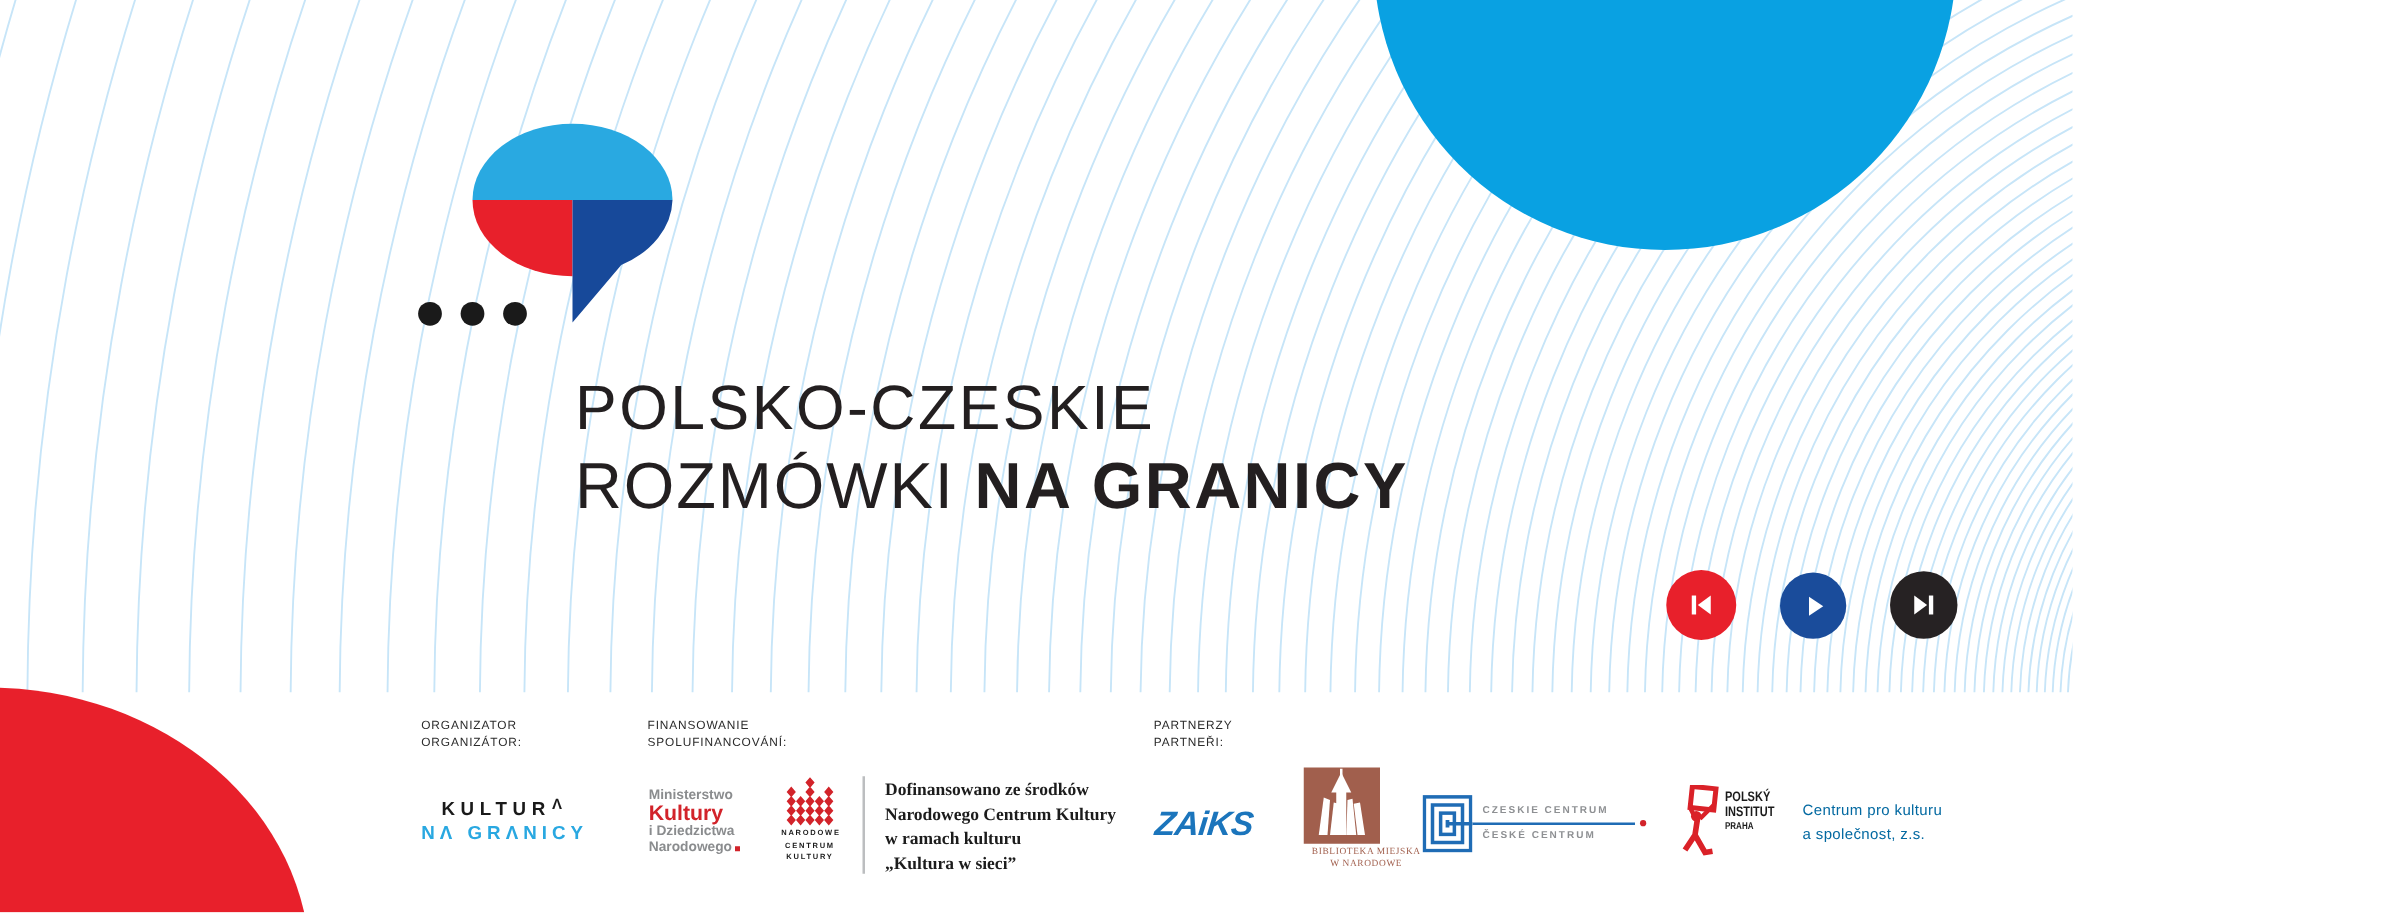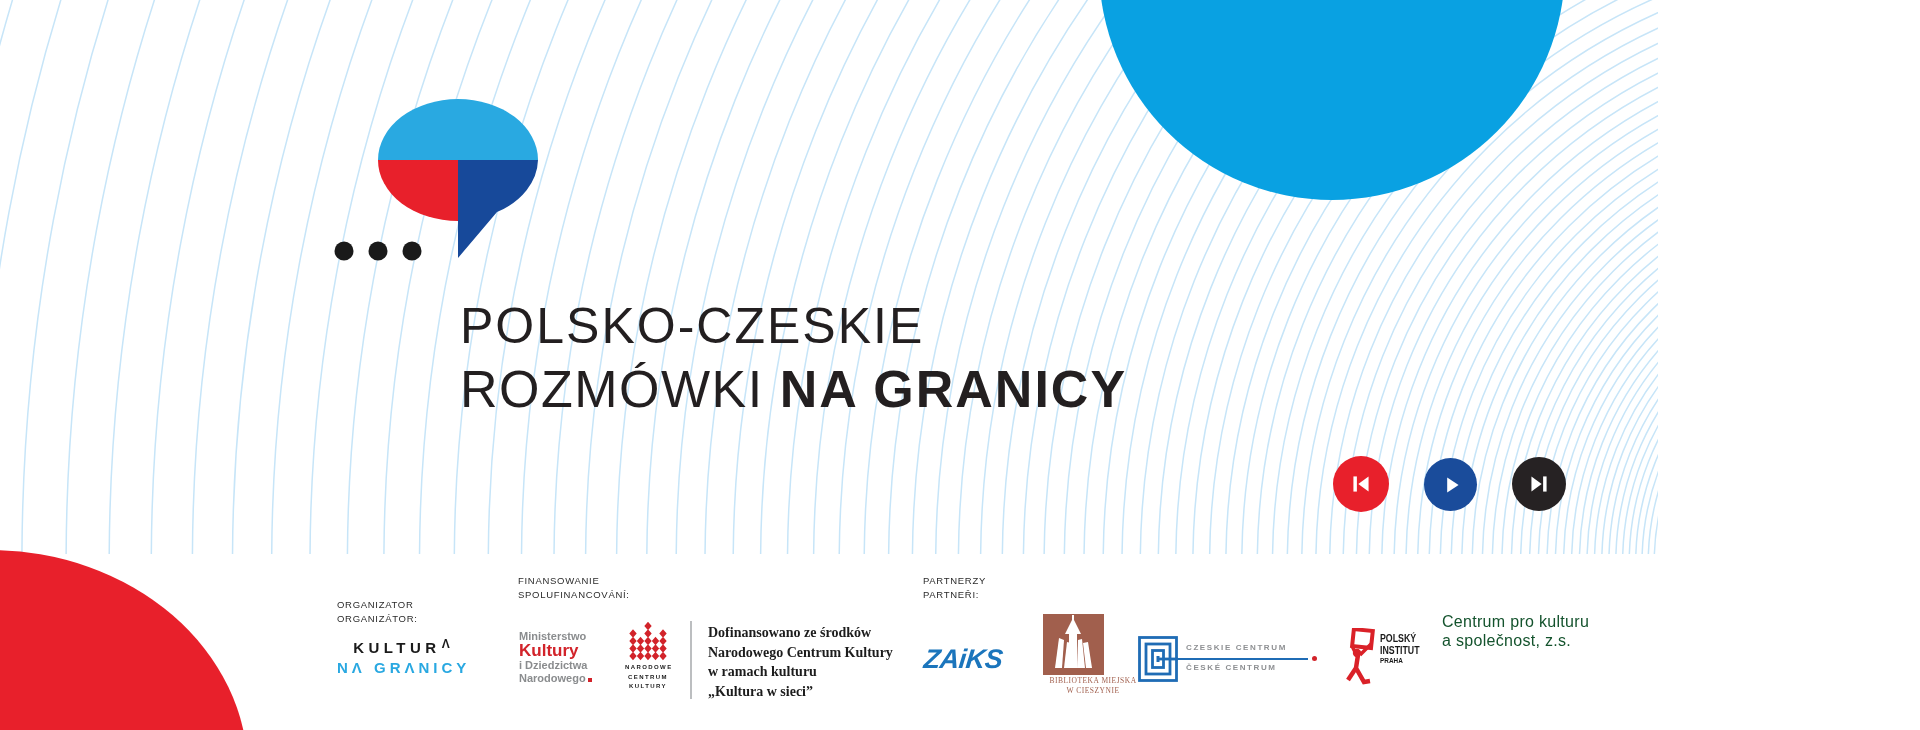--- a/index.html
+++ b/index.html
@@ -22,21 +22,21 @@
   .yt-text{position:absolute;left:762px;top:460px;font-size:35px;font-weight:700;
            letter-spacing:-0.2px;color:#E8202B;white-space:nowrap;}
   .btn{position:absolute;border-radius:50%;display:flex;align-items:center;justify-content:center;cursor:pointer;}
   .btn svg{width:26px;height:26px;}
   .btn-prev{left:1333px;top:456px;width:56px;height:56px;background:#E8202B;}
   .btn-play{left:1424px;top:458px;width:53px;height:53px;background:#1A4C9B;}
   .btn-next{left:1512px;top:457px;width:54px;height:54px;background:#262223;}
 
   
   .flabel{position:absolute;font-size:9.5px;letter-spacing:0.7px;line-height:14px;color:#2B2B2B;}
-  .lab-org{left:337px;top:574px;margin-top:24px;}
+  .lab-org{left:337px;top:574px;}
   .lab-fin{left:518px;top:574px;}
   .lab-par{left:923px;top:574px;}
 
   
   .kng{position:absolute;left:337px;top:640px;font-weight:700;white-space:nowrap;}
   .kng .k1{font-size:15px;letter-spacing:4.5px;color:#1A1A1A;line-height:16px;text-align:center;}
   .kng .k1 .caret{position:relative;top:-5px;font-size:12px;margin-left:1px;}
   .kng .k2{font-size:15px;letter-spacing:4px;color:#29A8E1;line-height:22px;}
 
   
@@ -72,22 +72,22 @@
   .cc-t2{position:absolute;left:1186px;top:663px;font-size:8px;font-weight:700;letter-spacing:1.6px;color:#8E9093;}
 
   
   .pi-fig{position:absolute;left:1344px;top:628px;width:34px;height:60px;}
   .pi-text{position:absolute;left:1380px;top:632px;font-weight:700;color:#1A1A1A;
            transform:scaleX(0.8);transform-origin:left top;white-space:nowrap;line-height:12px;}
   .pi-text .a{font-size:11px;}
   .pi-text .b{font-size:8px;line-height:10px;}
 
   
-  .cpk{position:absolute;left:1442px;top:612px;font-size:16px;letter-spacing:0.3px;
-       line-height:19px;color:#14532d;}
+  .cpk{position:absolute;left:1442px;top:639px;font-size:12px;letter-spacing:0.3px;
+       line-height:19px;color:#0369a1;}
 </style>
 </head>
 <body>
 
 <div class="banner">
 
   <svg class="layer" viewBox="0 0 1920 730">
     <defs>
       <clipPath id="stripesClip">
           <rect x="0" y="0" width="1920" height="554"></rect>
@@ -356,21 +356,21 @@
       <path d="M30,4 L38,20 L22,20 Z" fill="#fff"></path>
       <rect x="26" y="18" width="8" height="36" fill="#fff"></rect>
       <polygon points="12,54 16,24 21,26 19,54" fill="#fff"></polygon>
       <polygon points="21,54 24,28 28,29 27,54" fill="#fff"></polygon>
       <polygon points="34,54 35,26 39,25 42,54" fill="#fff"></polygon>
       <polygon points="43,54 40,29 45,28 49,54" fill="#fff"></polygon>
     </svg>
   </div>
   <div class="lib-text">
     <div>BIBLIOTEKA MIEJSKA</div>
-    <div>W CIESZYNIE</div>
+    <div>W NARODOWE</div>
   </div>
 
   <svg class="cc-icon" viewBox="0 0 40 46">
     <g fill="none" stroke="#1F6CB5" stroke-width="2.8">
       <rect x="1.5" y="1.5" width="37" height="43"></rect>
       <rect x="8" y="8" width="24" height="30"></rect>
       <rect x="14.5" y="14.5" width="11" height="17"></rect>
       <line x1="20" y1="23" x2="40" y2="23"></line>
     </g>
     <rect x="18.5" y="20" width="3" height="6" fill="#1F6CB5"></rect>

